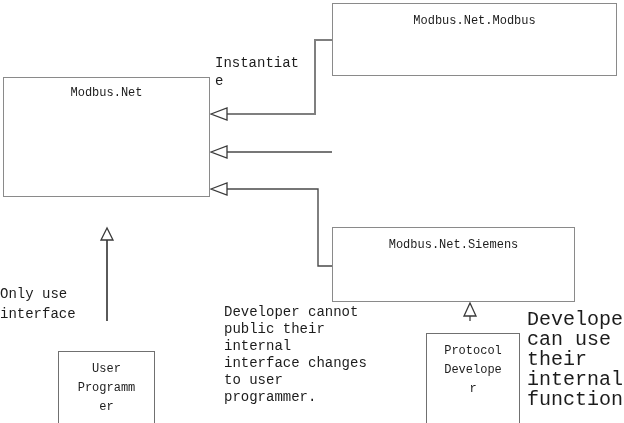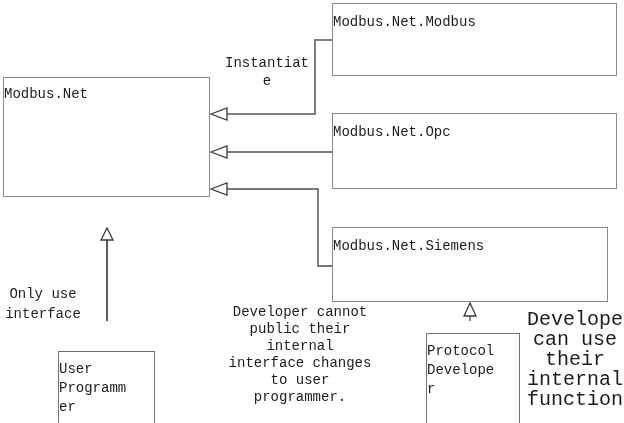--- a/index.html
+++ b/index.html
@@ -19,40 +19,39 @@
   #arrow-layer {
     position: absolute;
     left: 0; top: 0;
     width: 624px; height: 423px;
   }
   .box {
     position: absolute;
     border: 1px solid #8a8a8a;
     background: transparent;
     box-sizing: border-box;
-    text-align: left;
-    font-size: 14px;
+    text-align: center;
+    font-size: 12px;
     letter-spacing: 0px;
   }
   .box.people {
     border-color: #707070;
   }
   .prelines {
     white-space: pre-line;
   }
   .annotation {
     position: absolute;
-    text-align: center;
     font-size: 14px;
     white-space: pre-line;
   }
   #box-modbus-net        { left: 3px;   top: 77px;  width: 207px; height: 120px; padding-top: 8px; }
   #box-modbus-net-modbus { left: 332px; top: 3px;   width: 285px; height: 73px;  padding-top: 10px; }
   #box-modbus-net-opc    { left: 332px; top: 113px; width: 285px; height: 76px;  padding-top: 10px; }
-  #box-modbus-net-siemens{ left: 332px; top: 227px; width: 276px; height: 75px;  padding-top: 10px; }
+  #box-modbus-net-siemens{ left: 332px; top: 227px; width: 243px; height: 75px;  padding-top: 10px; }
   #box-user-programmer   { left: 58px;  top: 321px; width: 97px;  height: 94px;  padding-top: 8px; line-height: 19px; margin-top: 30px; }
   #box-protocol-developer{ left: 426px; top: 321px; width: 94px;  height: 92px;  padding-top: 8px; line-height: 19px; margin-top: 12px; }
   #label-instantiate     { left: 215px; top: 54px;  width: 104px; line-height: 18px; }
   #label-only-use        { left: 0px;   top: 252px; width: 86px;  line-height: 20px; margin-top: 32px; }
   #label-dev-cannot      { left: 224px; top: 304px; width: 152px; line-height: 17px; }
   #label-dev-can         { left: 527px; top: 310px; width: 96px;  line-height: 20px; font-size: 20px; }
 </style>
 </head>
 <body>
 
@@ -77,23 +76,20 @@
   </svg>
 
   <div id="box-modbus-net" class="box">
     <span>Modbus.Net</span>
   </div>
 
   <div id="box-modbus-net-modbus" class="box">
     <span>Modbus.Net.Modbus</span>
   </div>
 
-  <div id="box-modbus-net-opc" class="box">
-    <span>Modbus.Net.Opc</span>
-  </div>
 
   <div id="box-modbus-net-siemens" class="box">
     <span>Modbus.Net.Siemens</span>
   </div>
 
   <div id="box-user-programmer" class="box people">
     <span class="prelines">User
 Programm
 er</span>
   </div>

